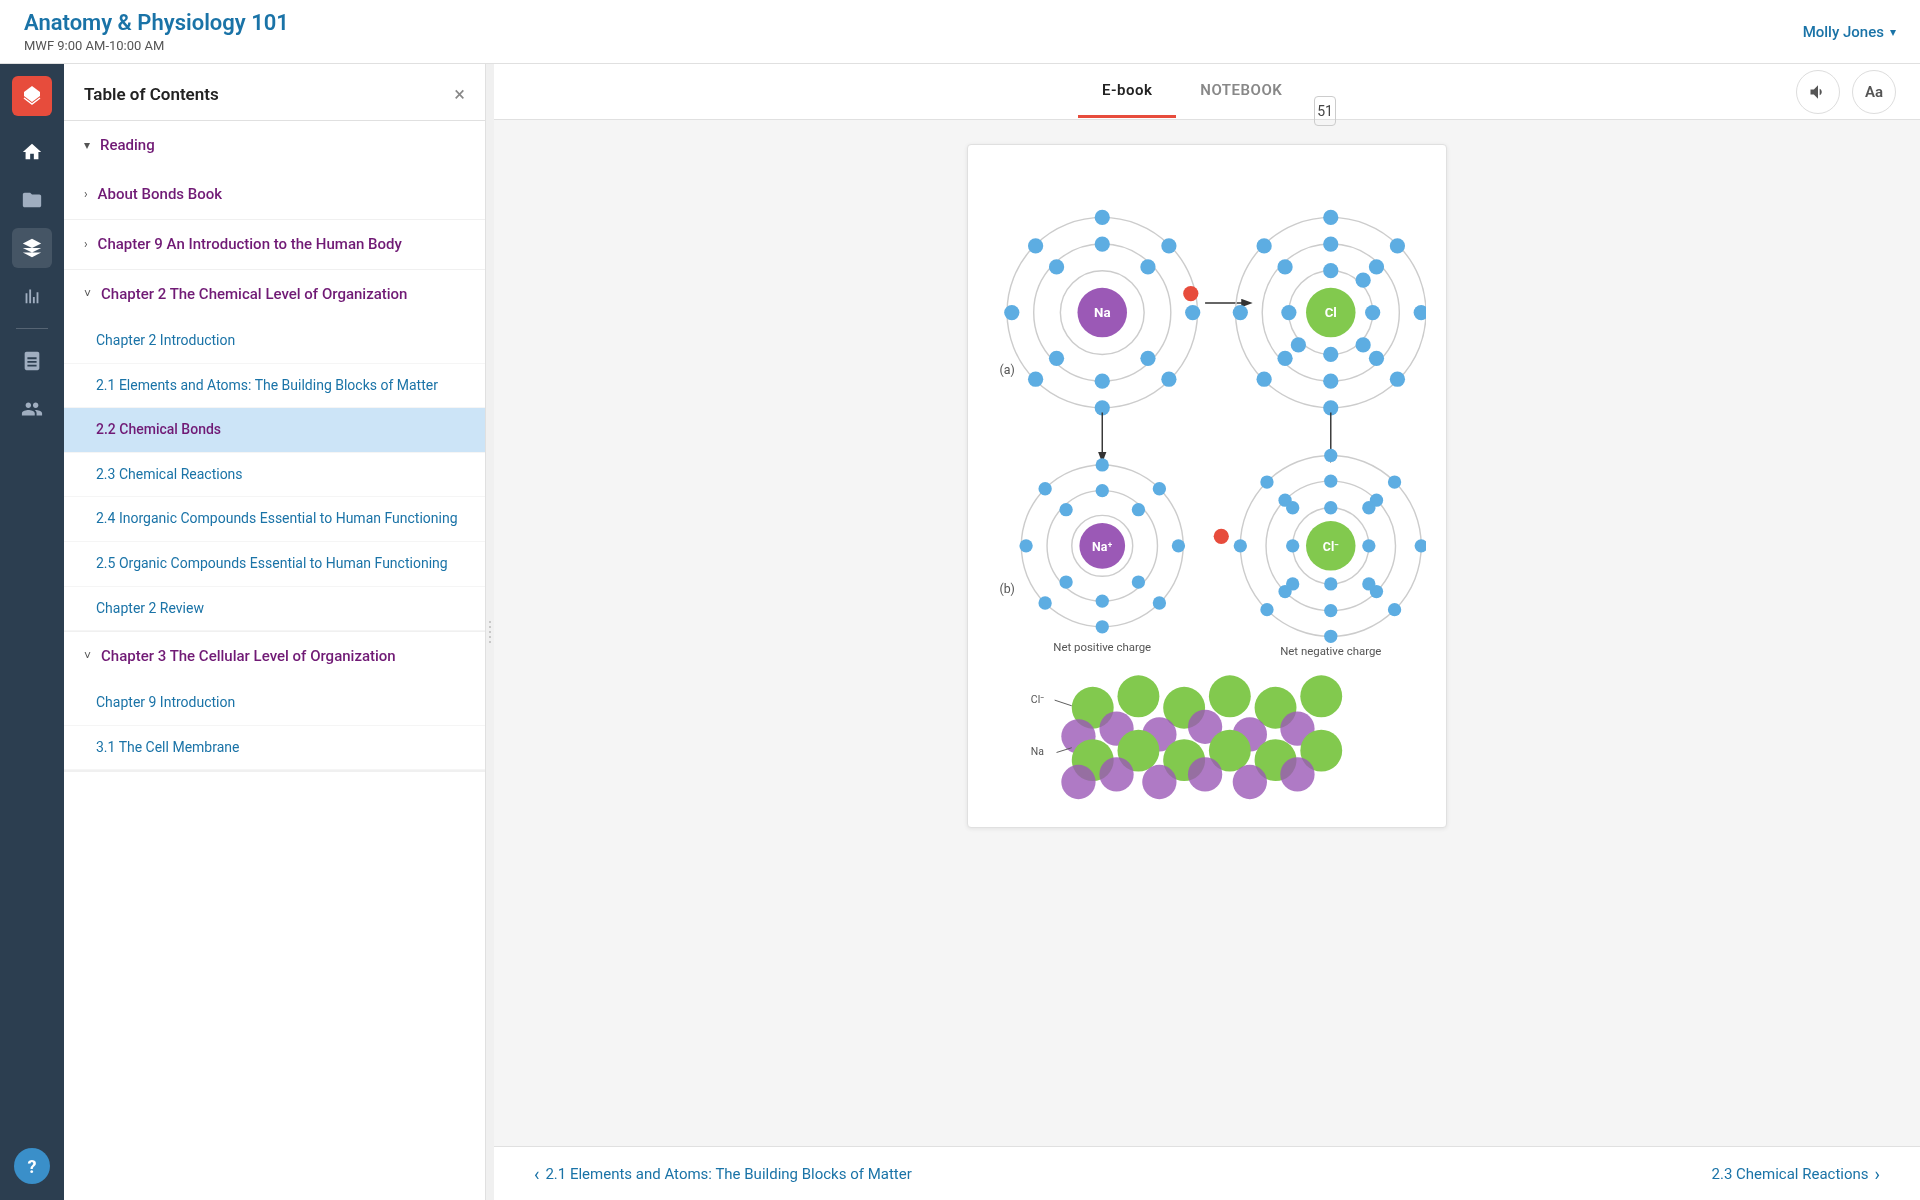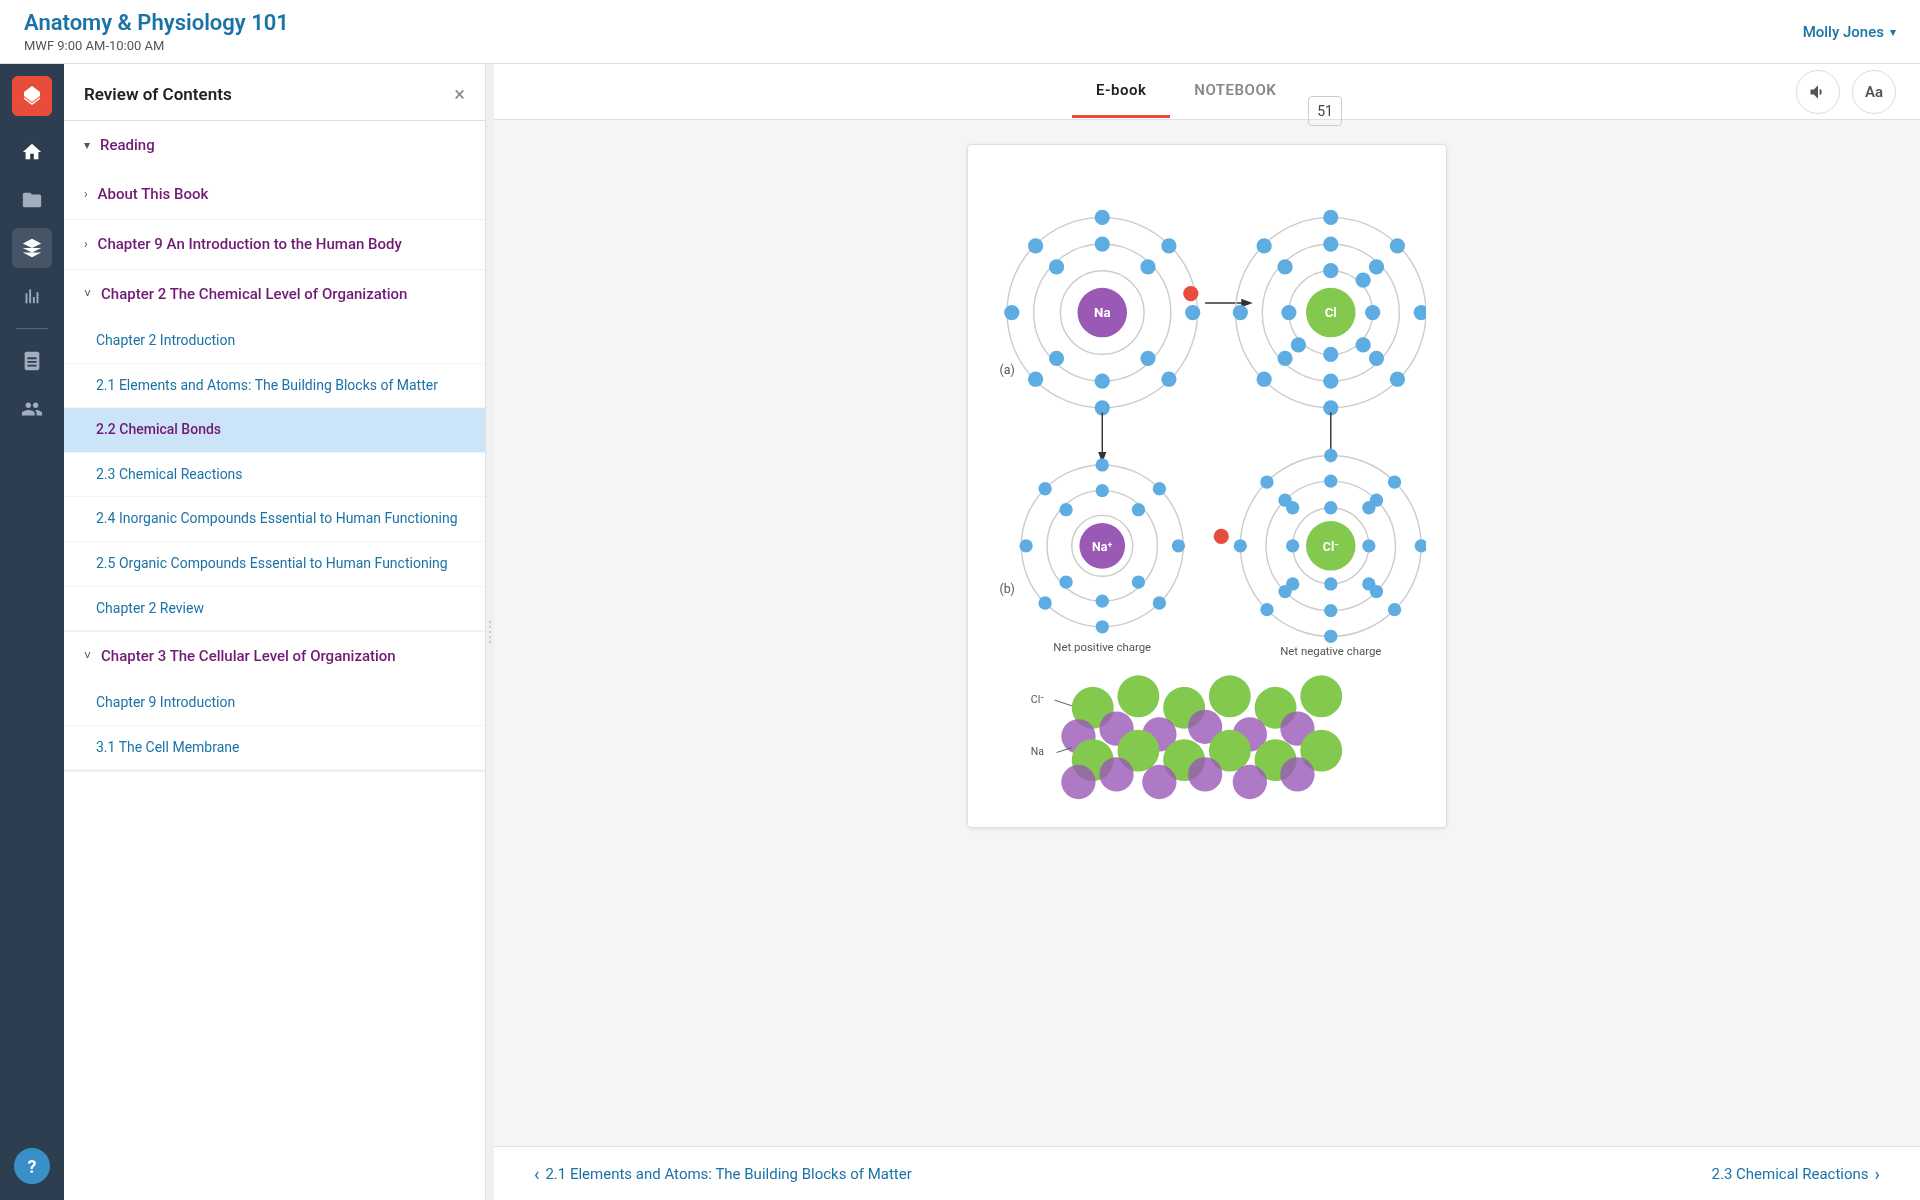--- a/index.html
+++ b/index.html
@@ -96,21 +96,21 @@
       display: flex; align-items: center; justify-content: center;
       gap: 0; padding: 0; background: #fff; border-bottom: 1px solid #e0e0e0;
       height: 56px; position: relative;
     }
     .tab-btn {
       padding: 16px 24px; font-size: 15px; font-weight: 600; color: #888;
       cursor: pointer; border-bottom: 3px solid transparent; letter-spacing: 0.5px;
     }
     .tab-btn.active { color: #222; border-bottom-color: #e74c3c; }
     .tab-count {
-      padding: 6px 8px; border: 1px solid #ccc; border-radius: 4px;
+      padding: 6px 2px; border: 1px solid #ccc; border-radius: 4px;
       font-size: 14px; color: #444; cursor: pointer; margin-left: 8px; margin-top: 39px;
     }
 
     
     .content-controls {
       position: absolute; right: 24px; top: 50%; transform: translateY(-50%);
       display: flex; gap: 12px; align-items: center;
     }
     .ctrl-btn {
       width: 44px; height: 44px; border: 1px solid #ddd; border-radius: 50%;
@@ -200,35 +200,35 @@
       <svg viewBox="0 0 24 24" fill="currentColor">
           <path d="M16 11c1.66 0 2.99-1.34 2.99-3S17.66 5 16 5c-1.66 0-3 1.34-3 3s1.34 3 3 3zm-8 0c1.66 0 2.99-1.34 2.99-3S9.66 5 8 5C6.34 5 5 6.34 5 8s1.34 3 3 3zm0 2c-2.33 0-7 1.17-7 3.5V19h14v-2.5c0-2.33-4.67-3.5-7-3.5zm8 0c-.29 0-.62.02-.97.05 1.16.84 1.97 1.97 1.97 3.45V19h6v-2.5c0-2.33-4.67-3.5-7-3.5z"></path>
         </svg>
     </div>
     <div style="flex:1"></div>
     <div class="help-btn">?</div>
   </div>
 
   <div class="toc-panel">
     <div class="toc-header">
-      <span class="toc-title">Review of Contents</span>
+      <span class="toc-title">Table of Contents</span>
       <span class="toc-close">×</span>
     </div>
     <div class="toc-list">
 
       <div class="toc-section">
         <div class="toc-section-header">
           <span class="toc-chevron">▾</span>
           <span class="toc-section-label">Reading</span>
         </div>
 
         <div class="toc-section">
           <div class="toc-section-header">
             <span class="toc-chevron">›</span>
-            <span class="toc-section-label">About This Book</span>
+            <span class="toc-section-label">About Bonds Book</span>
           </div>
         </div>
 
         <div class="toc-section">
           <div class="toc-section-header">
             <span class="toc-chevron">›</span>
             <span class="toc-section-label">Chapter 9 An Introduction to the Human Body</span>
           </div>
         </div>
 

